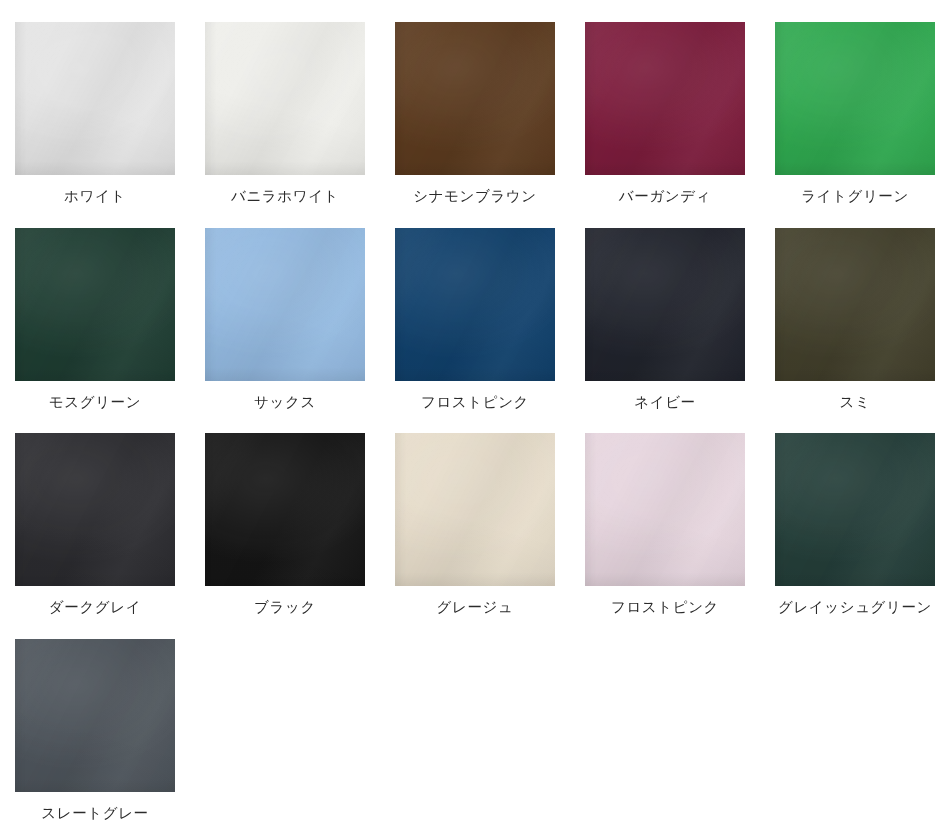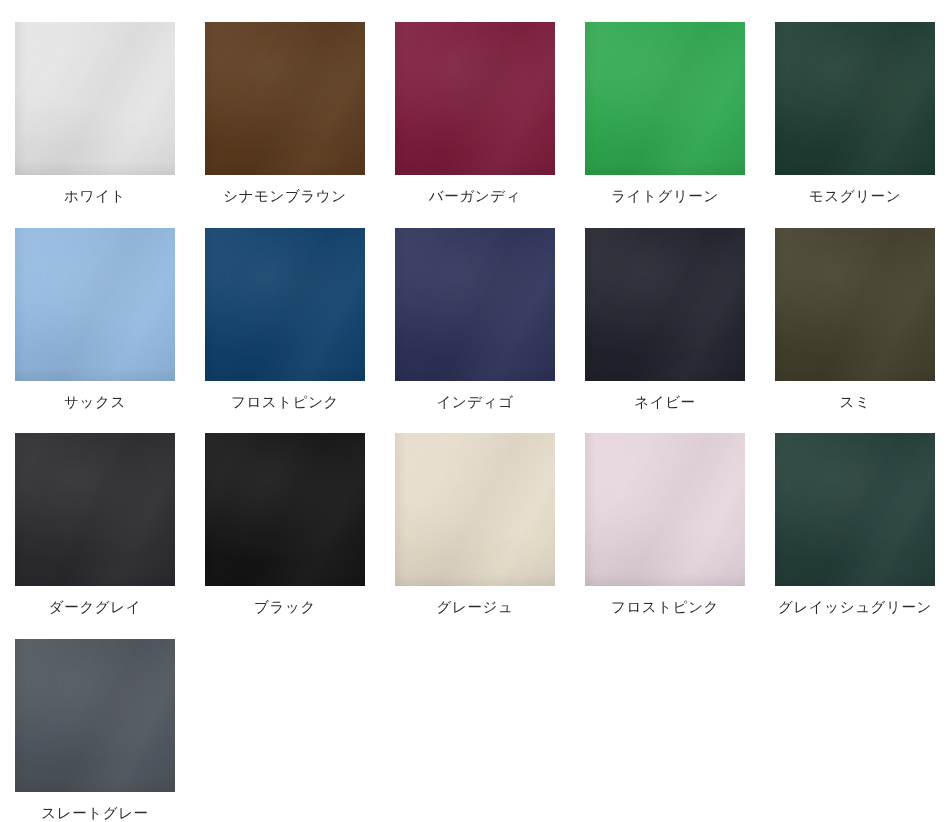--- a/index.html
+++ b/index.html
@@ -70,20 +70,24 @@
 </style>
 </head>
 <body style="background: rgb(255, 255, 255);">
 
 <div id="swatch-grid">
     <div class="swatch-cell">
       <div class="swatch-chip" style="background-color: rgb(228, 228, 228);"></div>
       <div class="swatch-label">ホワイト</div>
     </div>
     <div class="swatch-cell">
+      <div class="swatch-chip" style="background-color: rgb(238, 238, 234);"></div>
+      <div class="swatch-label">バニラホワイト</div>
+    </div>
+    <div class="swatch-cell">
       <div class="swatch-chip" style="background-color: rgb(91, 58, 30);"></div>
       <div class="swatch-label">シナモンブラウン</div>
     </div>
     <div class="swatch-cell">
       <div class="swatch-chip" style="background-color: rgb(124, 28, 60);"></div>
       <div class="swatch-label">バーガンディ</div>
     </div>
     <div class="swatch-cell">
       <div class="swatch-chip" style="background-color: rgb(47, 168, 79);"></div>
       <div class="swatch-label">ライトグリーン</div>
@@ -92,24 +96,20 @@
       <div class="swatch-chip" style="background-color: rgb(30, 61, 50);"></div>
       <div class="swatch-label">モスグリーン</div>
     </div>
     <div class="swatch-cell">
       <div class="swatch-chip" style="background-color: rgb(147, 185, 224);"></div>
       <div class="swatch-label">サックス</div>
     </div>
     <div class="swatch-cell">
       <div class="swatch-chip" style="background-color: rgb(16, 64, 107);"></div>
       <div class="swatch-label">フロストピンク</div>
-    </div>
-    <div class="swatch-cell">
-      <div class="swatch-chip" style="background-color: rgb(45, 50, 89);"></div>
-      <div class="swatch-label">インディゴ</div>
     </div>
     <div class="swatch-cell">
       <div class="swatch-chip" style="background-color: rgb(32, 35, 44);"></div>
       <div class="swatch-label">ネイビー</div>
     </div>
     <div class="swatch-cell">
       <div class="swatch-chip" style="background-color: rgb(66, 63, 43);"></div>
       <div class="swatch-label">スミ</div>
     </div>
     <div class="swatch-cell">

